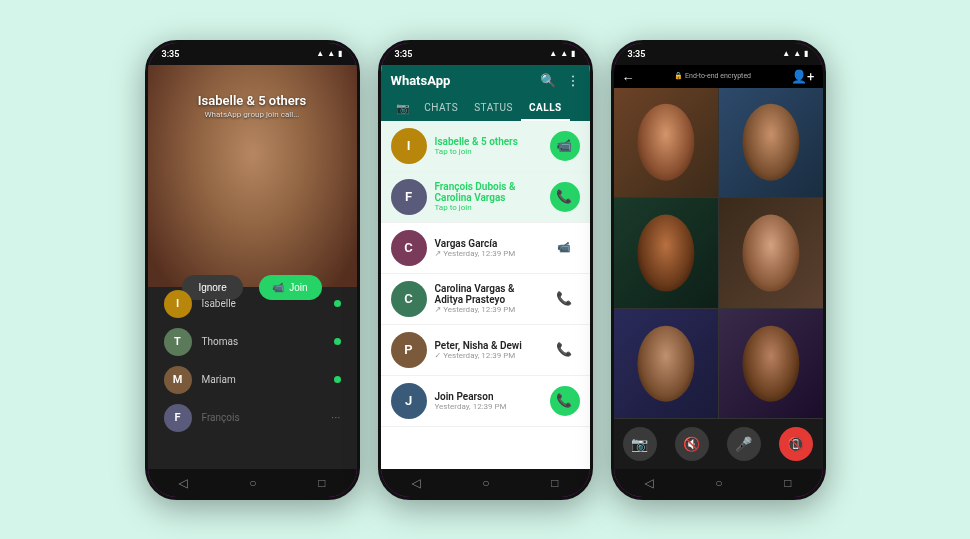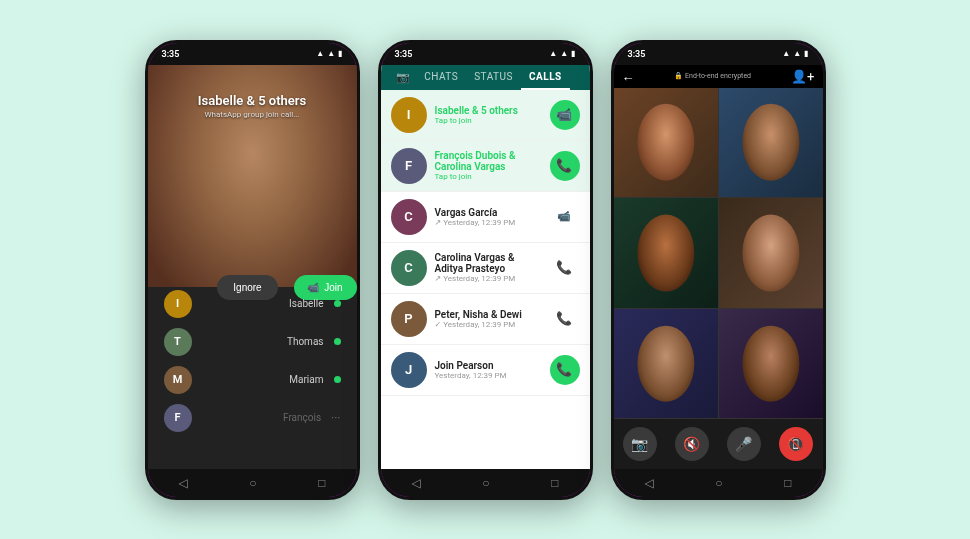--- a/index.html
+++ b/index.html
@@ -102,21 +102,21 @@
       font-size: 8px;
       margin-top: 2px;
       text-shadow: 0 1px 2px rgba(0,0,0,0.7);
     }
 
     .phone1 .action-buttons {
       position: absolute;
       top: 52%;
       left: 0; right: 0;
       display: flex;
-      justify-content: flex-end;
+      justify-content: center;
       gap: 16px;
       z-index: 10;
     }
 
     .btn-ignore {
       background: #3a3a3a;
       color: #fff;
       border: none;
       border-radius: 20px;
       padding: 7px 16px;
@@ -172,21 +172,20 @@
       justify-content: center;
       font-size: 11px;
       color: #fff;
       font-weight: 600;
     }
 
     .participant-name {
       color: #ccc;
       font-size: 10px;
       flex: 1;
-      text-align: right;
     }
 
     .participant-name.muted {
       color: #666;
     }
 
     .green-dot {
       width: 7px;
       height: 7px;
       border-radius: 50%;
@@ -524,20 +523,27 @@
   <div class="phone-notch-bar">
     <span class="time">3:35</span>
     <div class="status-icons">
       <span>▲</span>
       <span>▲</span>
       <span>▮</span>
     </div>
   </div>
 
   <div class="screen">
+    <div class="whatsapp-header">
+      <span class="whatsapp-title">WhatsApp</span>
+      <div class="header-icons">
+        <span class="header-icon">🔍</span>
+        <span class="header-icon">⋮</span>
+      </div>
+    </div>
 
     <div class="tabs-bar">
       <span class="tab-camera">📷</span>
       <span class="tab-item">CHATS</span>
       <span class="tab-item">STATUS</span>
       <span class="tab-item active">CALLS</span>
     </div>
 
     <div class="calls-list">
 

